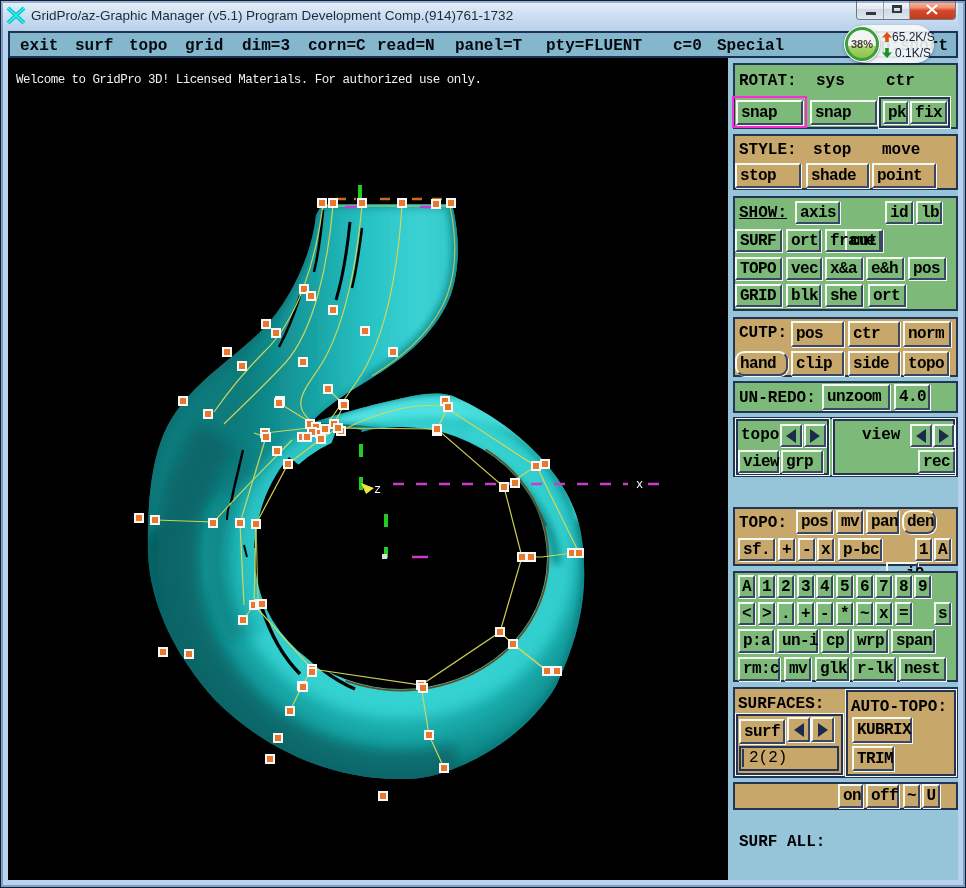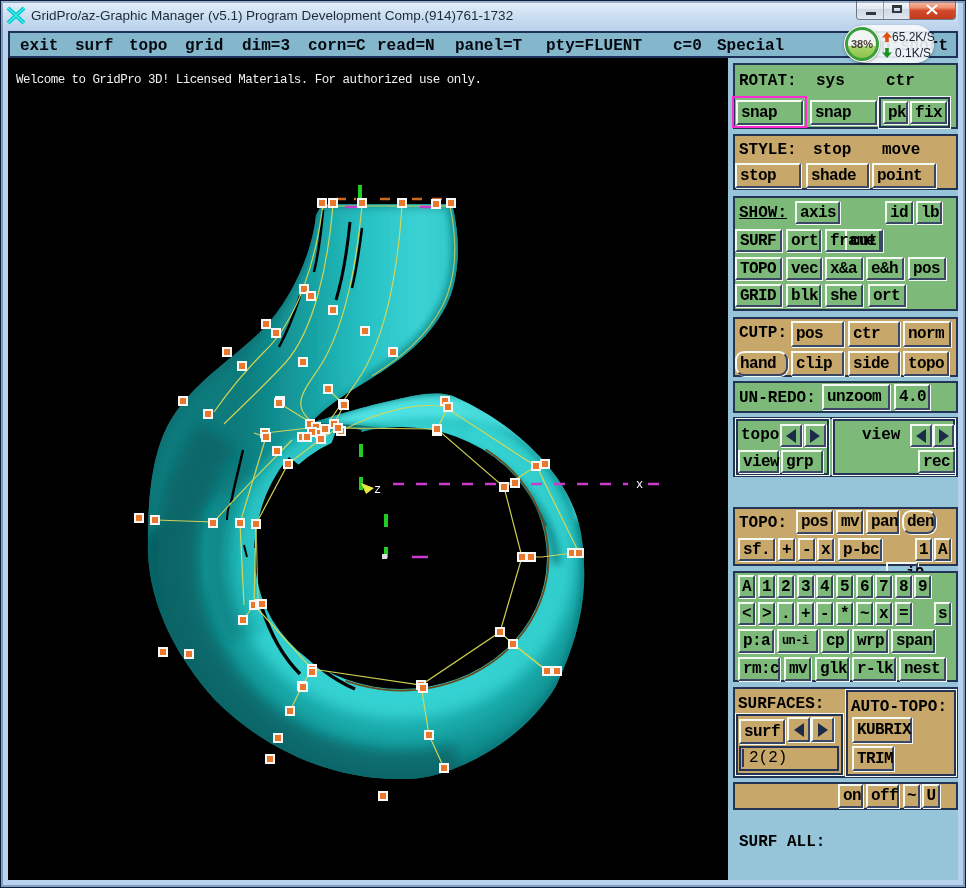--- a/index.html
+++ b/index.html
@@ -400,21 +400,21 @@
 <div class="B" style="left:758px;top:602px;width:17px;height:23px;font-size:16px;">&gt;</div>
 <div class="B" style="left:777px;top:602px;width:17px;height:23px;font-size:16px;">.</div>
 <div class="B" style="left:797px;top:602px;width:17px;height:23px;font-size:16px;">+</div>
 <div class="B" style="left:816px;top:602px;width:17px;height:23px;font-size:16px;">-</div>
 <div class="B" style="left:836px;top:602px;width:17px;height:23px;font-size:16px;">*</div>
 <div class="B" style="left:856px;top:602px;width:17px;height:23px;font-size:16px;">~</div>
 <div class="B" style="left:875px;top:602px;width:17px;height:23px;font-size:16px;">x</div>
 <div class="B" style="left:895px;top:602px;width:17px;height:23px;font-size:16px;">=</div>
 <div class="B" style="left:934px;top:602px;width:17px;height:23px;font-size:16px;">s</div>
 <div class="B" style="left:738px;top:629px;width:36px;height:24px;font-size:16px;justify-content:flex-start;padding-left:3px;">p:a</div>
-<div class="B" style="left:777px;top:629px;width:41px;height:24px;font-size:12px;justify-content:flex-start;padding-left:3px;">un-i</div>
+<div class="B" style="left:777px;top:629px;width:41px;height:24px;font-size:16px;justify-content:flex-start;padding-left:3px;">un-i</div>
 <div class="B" style="left:821px;top:629px;width:28px;height:24px;font-size:16px;justify-content:flex-start;padding-left:3px;">cp</div>
 <div class="B" style="left:852px;top:629px;width:36px;height:24px;font-size:16px;justify-content:flex-start;padding-left:3px;">wrp</div>
 <div class="B" style="left:891px;top:629px;width:44px;height:24px;font-size:16px;justify-content:flex-start;padding-left:3px;">span</div>
 <div class="B" style="left:738px;top:657px;width:42px;height:24px;font-size:16px;justify-content:flex-start;padding-left:3px;">rm:c</div>
 <div class="B" style="left:784px;top:657px;width:27px;height:24px;font-size:16px;justify-content:flex-start;padding-left:3px;">mv</div>
 <div class="B" style="left:815px;top:657px;width:34px;height:24px;font-size:16px;justify-content:flex-start;padding-left:3px;">glk</div>
 <div class="B" style="left:852px;top:657px;width:44px;height:24px;font-size:16px;justify-content:flex-start;padding-left:3px;">r-lk</div>
 <div class="B" style="left:899px;top:657px;width:47px;height:24px;font-size:16px;justify-content:flex-start;padding-left:3px;">nest</div>
 <div class="X" style="left:733px;top:687px;width:225px;height:91px;background:#c8a76a;"></div>
 <div class="L" style="left:738px;top:695px;font-size:16px;color:#000;">SURFACES:</div>

